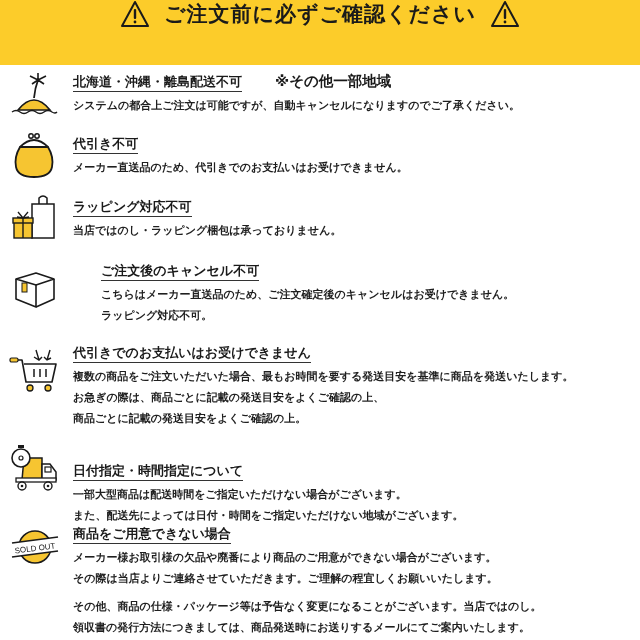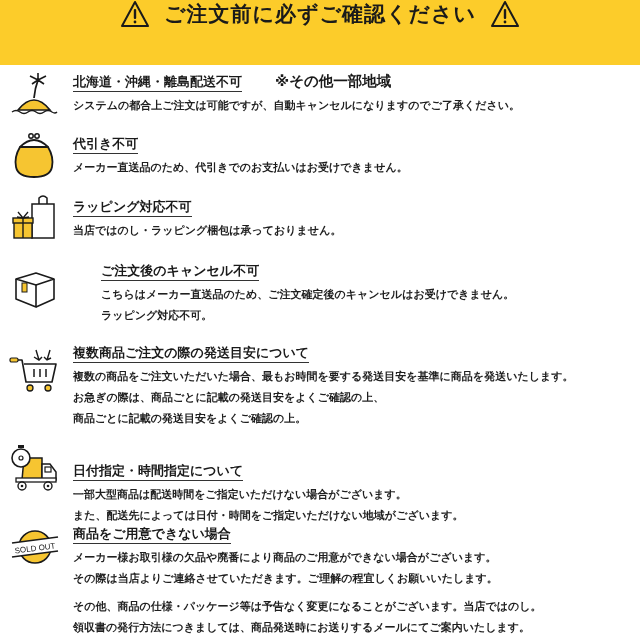--- a/index.html
+++ b/index.html
@@ -114,21 +114,21 @@
       <path d="M10 12 H14 L18 34 H44 L48 16 H16" fill="none" stroke="#1a1a1a" stroke-width="1.6" stroke-linejoin="round"></path>
       <line x1="26" y1="21" x2="26" y2="29" stroke="#1a1a1a" stroke-width="1.5"></line>
       <line x1="32" y1="21" x2="32" y2="29" stroke="#1a1a1a" stroke-width="1.5"></line>
       <line x1="38" y1="21" x2="38" y2="29" stroke="#1a1a1a" stroke-width="1.5"></line>
       <circle cx="22" cy="40" r="3" fill="#f6c531" stroke="#1a1a1a" stroke-width="1.3"></circle>
       <circle cx="40" cy="40" r="3" fill="#f6c531" stroke="#1a1a1a" stroke-width="1.3"></circle>
       <path d="M28 2 L31 12 M26 9 L31 12 L34 9 M42 2 L39 12 M36 9 L39 12 L43 10" fill="none" stroke="#1a1a1a" stroke-width="1.4"></path>
     </svg>
   </div>
   <div class="text-col" style="top:0px;">
-    <div><span class="sec-title">複数商品ご注文の際の発送目安について</span></div>
+    <div><span class="sec-title">代引きでのお支払いはお受けできません</span></div>
     <div class="line" style="margin-top:3px;">複数の商品をご注文いただいた場合、最もお時間を要する発送目安を基準に商品を発送いたします。</div>
     <div class="line">お急ぎの際は、商品ごとに記載の発送目安をよくご確認の上、</div>
     <div class="line">商品ごとに記載の発送目安をよくご確認の上。</div>
   </div>
 </div>
 
 <div class="section" style="top:442px;">
   <div class="icon-box" style="top:0px;">
     <svg viewBox="0 0 52 52">
       <path d="M16 16 H34 V38 H14 Z" fill="#f6c531" stroke="#1a1a1a" stroke-width="1.5"></path>

